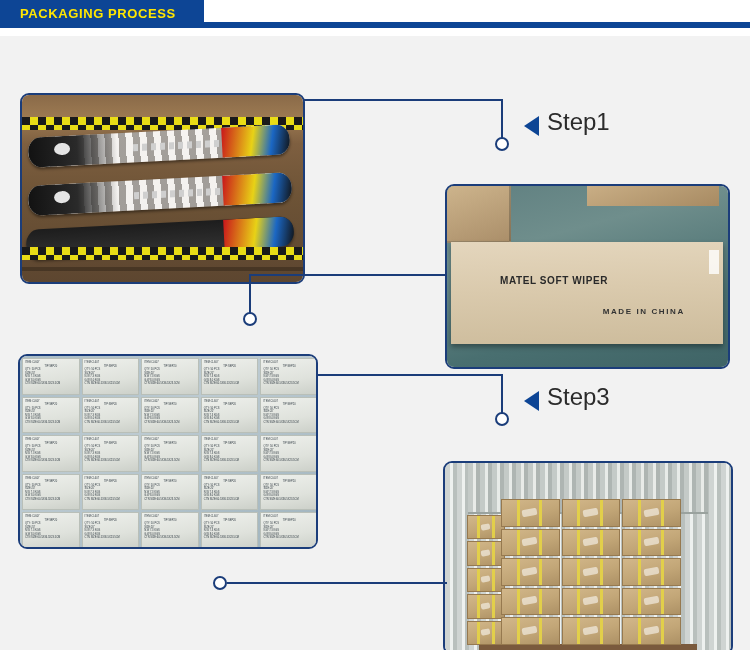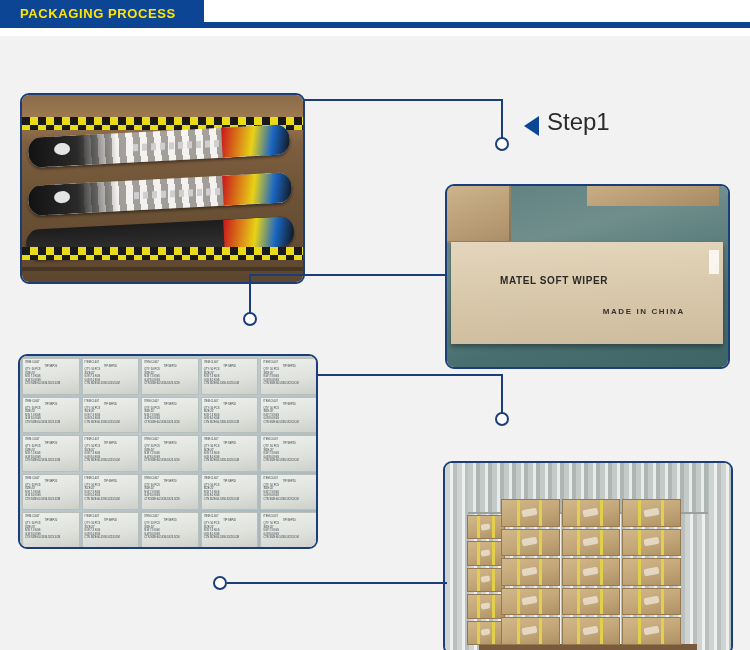--- a/index.html
+++ b/index.html
@@ -647,16 +647,20 @@
 
     <div class="line-h" style="left:227px; top:546px; width:220px;"></div>
     <div class="node" style="left:213px; top:540px;"></div>
 
     <div class="step" style="left:524px; top:72px;">
       <div class="tri-left"></div>
       <span>Step1</span>
     </div>
 
 
+    <div class="step" style="left:524px; top:347px;">
+      <div class="tri-left"></div>
+      <span>Step3</span>
+    </div>
 
 
   </div>
 </div>
 
 </body></html>

